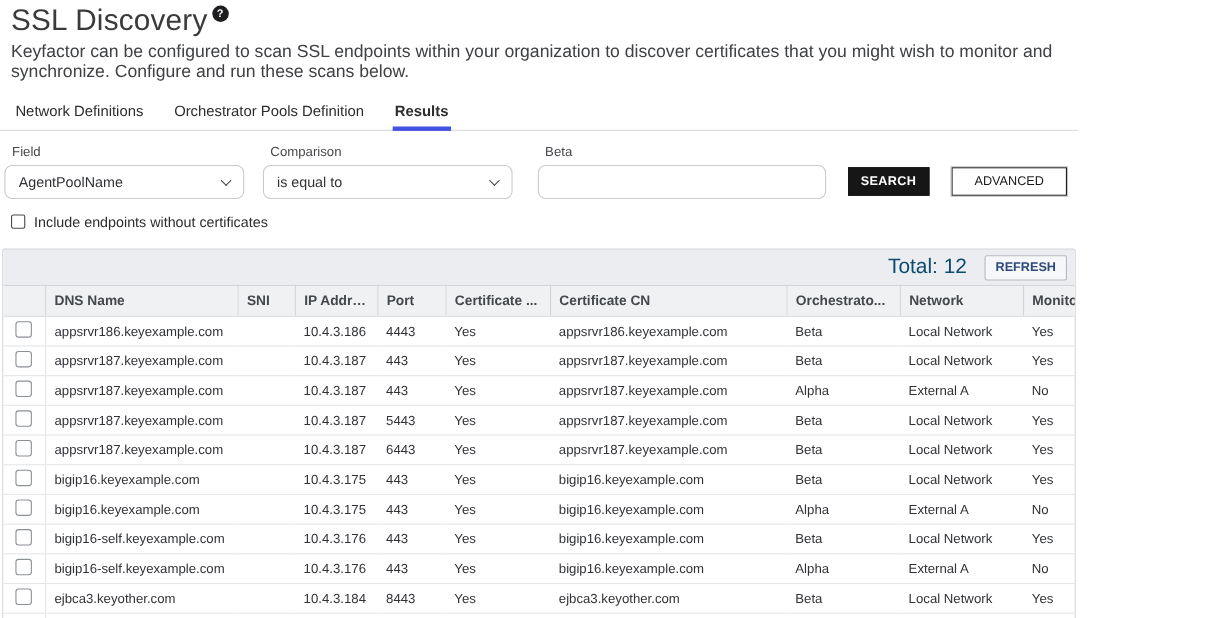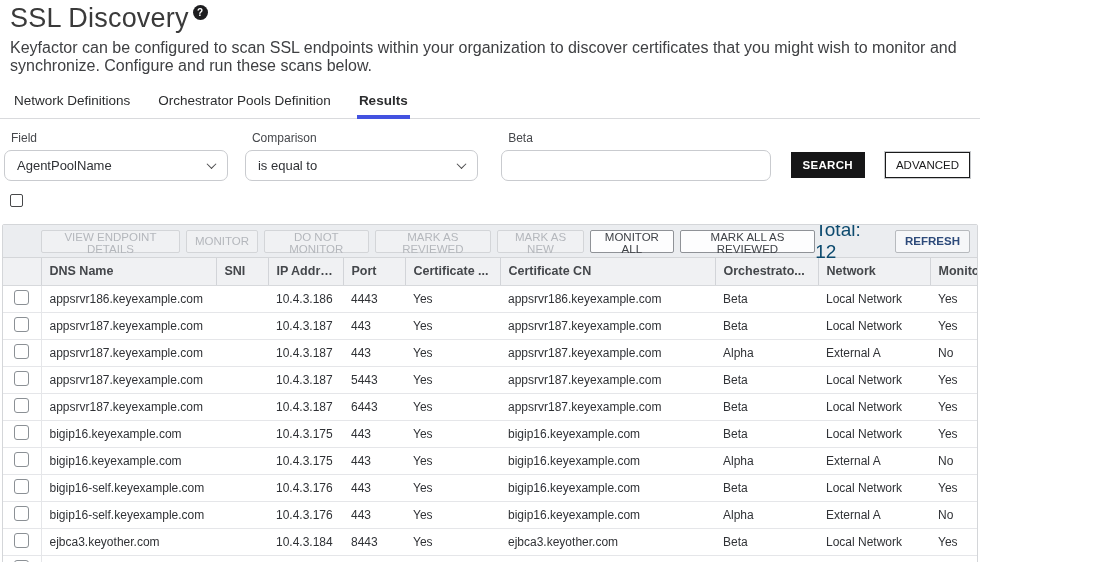--- a/index.html
+++ b/index.html
@@ -32,21 +32,21 @@
   .fgroup.f1 { width:266px; }
   .fgroup.f2 { width:277px; margin-left:17px; }
   .fgroup.f3 { width:320px; margin-left:23px; }
   .chev { width:7px; height:7px; border-right:1.5px solid #4a4a4c; border-bottom:1.5px solid #4a4a4c;
     transform:rotate(45deg) translate(-1px,-1px); }
   .textbox input { border:none; outline:none; width:100%; font-size:13px; font-family:inherit; background:transparent; }
   .fbuttons { display:flex; gap:20px; margin-left:20px; margin-top:21px; }
   .btn-search { background:#161617; color:#fff; border:1px solid #161617; font-size:11.5px; font-weight:700;
     letter-spacing:0.3px; padding:0 11px; height:26px; cursor:pointer; font-family:inherit; }
   .btn-advanced { background:#fff; color:#1a1a1b; border:1px solid #1a1a1b; outline:1px solid #c7c9cc;
-    font-size:11.5px; font-weight:400; padding:0 10px; height:26px; cursor:pointer; font-family:inherit; }
+    font-size:11.5px; font-weight:400; padding:0 20px; height:26px; cursor:pointer; font-family:inherit; }
 
   
   .include-row { display:flex; align-items:center; gap:8px; margin:13px 10px 0 10px;
     font-size:13px; color:#2c2d2f; }
   .cbx { width:13px; height:13px; border:1px solid #47484a; border-radius:2px; background:#fff;
     flex:0 0 auto; cursor:pointer; }
 
   
   .grid { margin:17px 2px 0 2px; border:1px solid #d4d6d9; border-radius:2px; height:366px; overflow:hidden; }
   .toolbar { display:flex; align-items:center; background:#ebedf0; padding:5px 6px;
@@ -111,33 +111,25 @@
       </div>
     </div>
     <div class="fbuttons">
       <button class="btn-search">SEARCH</button>
       <button class="btn-advanced">ADVANCED</button>
     </div>
   </div>
 
   <div class="include-row">
     <span class="cbx"></span>
+    <span>Include endpoints without certificates</span>
   </div>
 
   <div class="grid">
     <div class="toolbar">
-      <div class="tb-left" id="tb-left">
-          <button class="tbtn off">VIEW ENDPOINT DETAILS</button>
-          <button class="tbtn off">MONITOR</button>
-          <button class="tbtn off">DO NOT MONITOR</button>
-          <button class="tbtn off">MARK AS REVIEWED</button>
-          <button class="tbtn off">MARK AS NEW</button>
-          <button class="tbtn on">MONITOR ALL</button>
-          <button class="tbtn on">MARK ALL AS REVIEWED</button>
-        </div>
       <span class="total">Total: 12</span>
       <button class="btn-refresh">REFRESH</button>
     </div>
     <table>
       <colgroup id="cols">
           <col style="width: 38px;">
           <col style="width: 175px;">
           <col style="width: 52px;">
           <col style="width: 75px;">
           <col style="width: 62px;">

